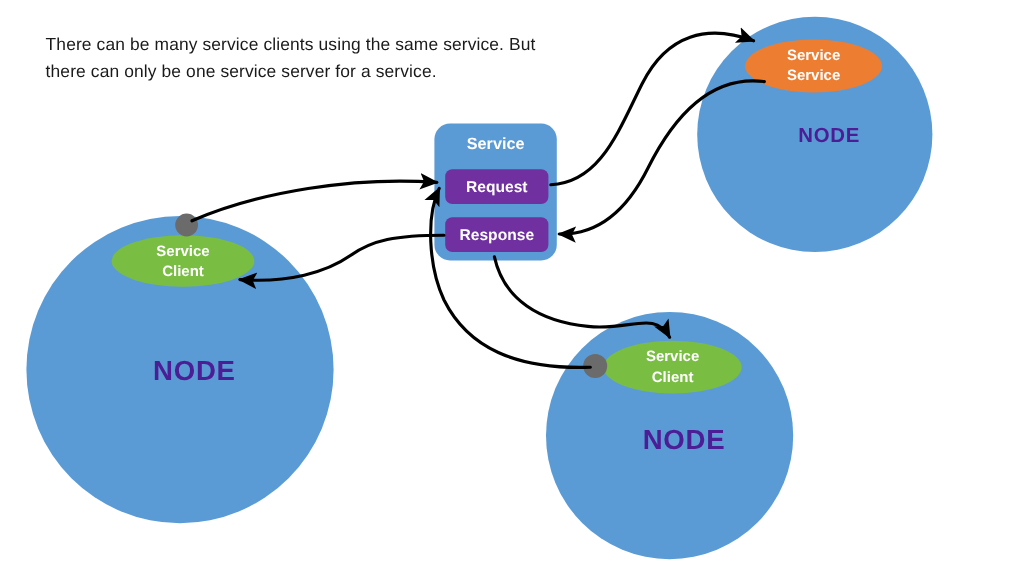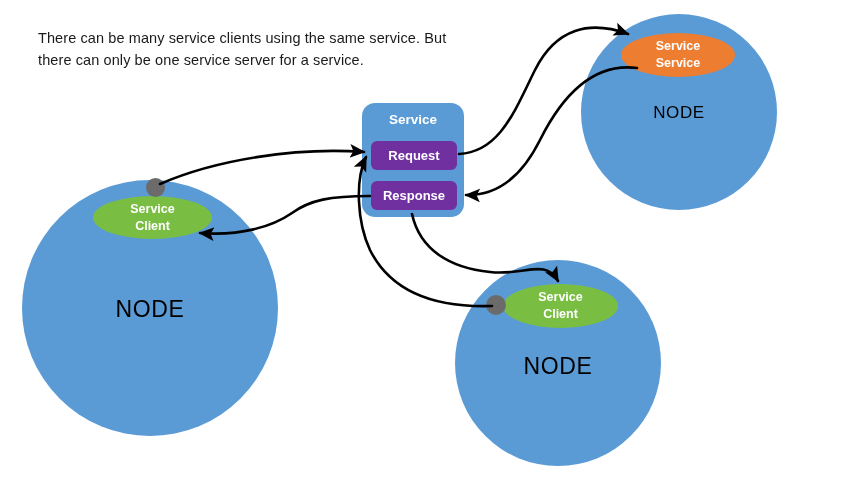--- a/index.html
+++ b/index.html
@@ -26,25 +26,25 @@
     font-family: "Liberation Sans", sans-serif;
     letter-spacing: 0.1px;
   }
   .node {
     position: absolute;
     border-radius: 50%;
     background: #5b9bd5;
   }
   .node-label {
     position: absolute;
-    left: 0;
+    left: 12px;
     width: 100%;
     text-align: center;
-    color: #000000;
-    font-weight: normal;
+    color: #4c1d95;
+    font-weight: bold;
     font-family: "Liberation Sans", sans-serif;
     letter-spacing: 0.6px;
   }
   .node-big .node-label { font-size: 23px; }
   .node-mid .node-label { font-size: 17px; }
   .node-sm  .node-label { font-size: 15px; }
 
   .ellipse {
     position: absolute;
     border-radius: 50%;

